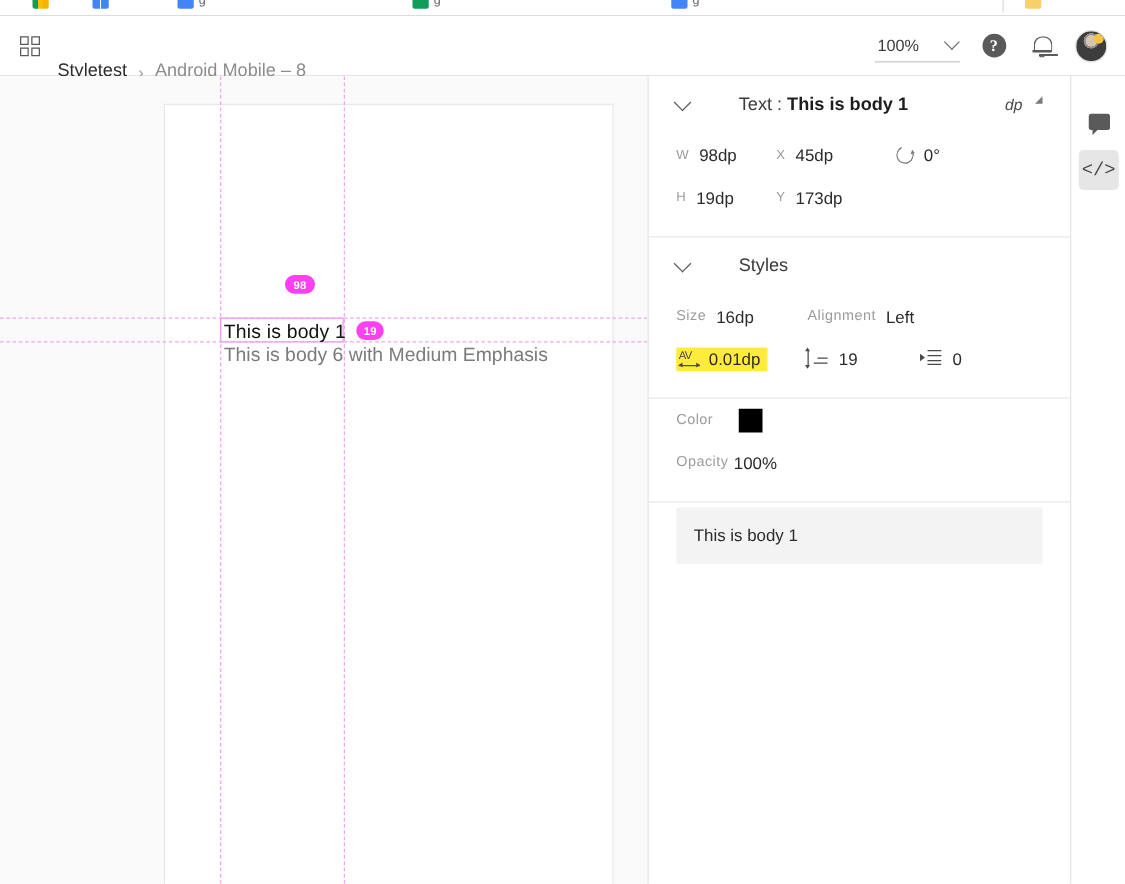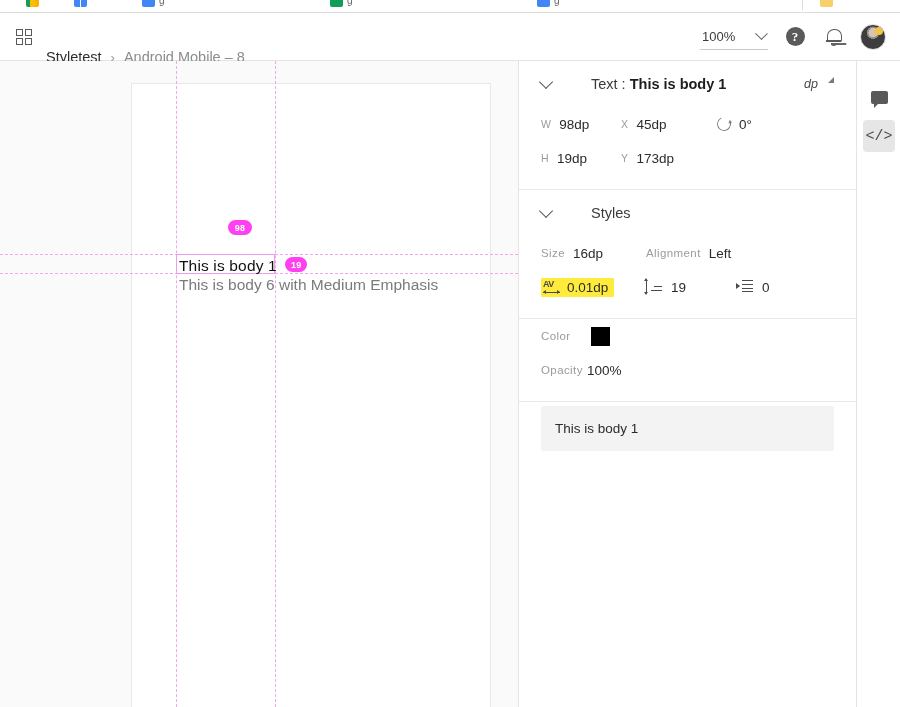--- a/index.html
+++ b/index.html
@@ -239,21 +239,21 @@
     background: #ffeb3b;
     padding: 2px 6px 2px 2px;
     display: inline-flex; align-items: center;
     border-radius: 1px;
   }
   .ico-av {
     position: relative; width: 17px; height: 14px; margin-right: 7px; flex: none;
   }
   .ico-av span.t {
     position: absolute; top: -1px; left: 0; font-size: 9px; color: #4a4a4a;
-    letter-spacing: -0.5px; font-weight: 700;
+    letter-spacing: -0.5px; font-weight: 400;
   }
   .ico-av span.b {
     position: absolute; bottom: 1px; left: 0; width: 17px; height: 1.2px; background: #4a4a4a;
   }
   .ico-av span.b::before, .ico-av span.b::after {
     content: ""; position: absolute; top: -2px; width: 0; height: 0;
     border-top: 2.6px solid transparent; border-bottom: 2.6px solid transparent;
   }
   .ico-av span.b::before { left: 0; border-right: 3.5px solid #4a4a4a; }
   .ico-av span.b::after { right: 0; border-left: 3.5px solid #4a4a4a; }

